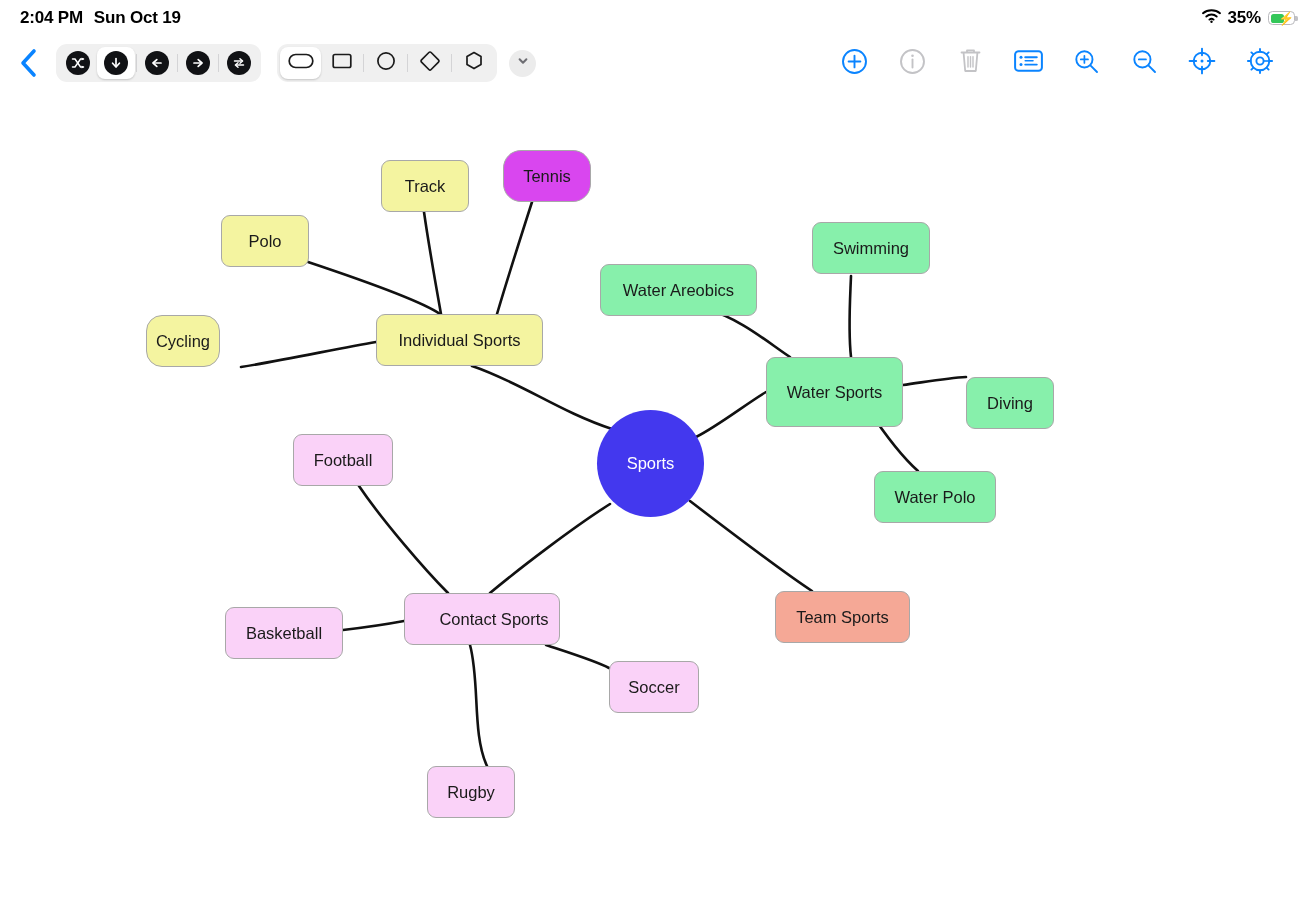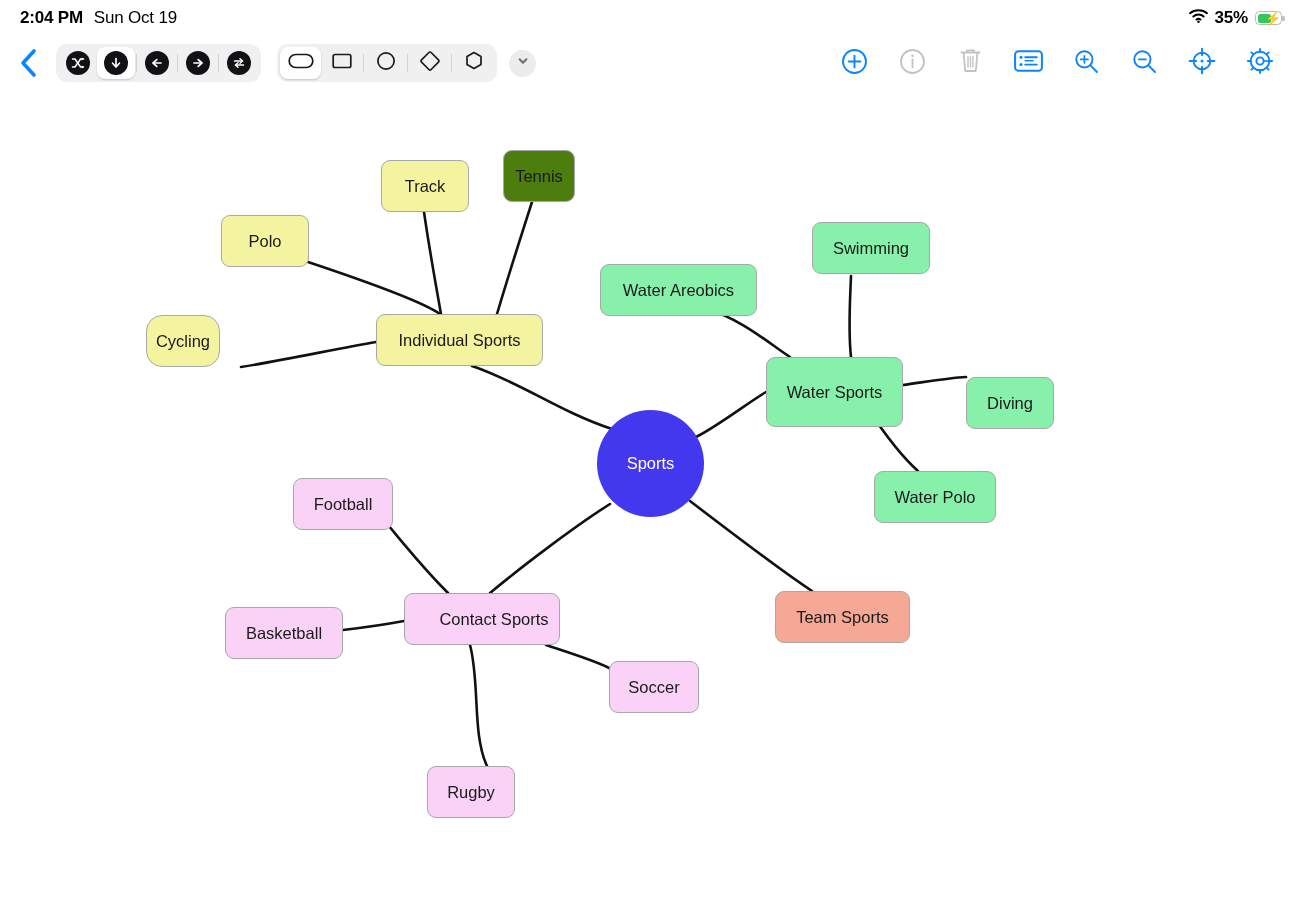--- a/index.html
+++ b/index.html
@@ -8,26 +8,26 @@
     background: #ffffff;
     font-family: "Liberation Sans", sans-serif;
     overflow: hidden;
   }
 
   
   .status-bar {
     position: absolute; top: 0; left: 0;
     width: 1300px; height: 36px;
     display: flex; align-items: center;
-    padding: 0 18px 0 20px;
+    padding: 0 5px 0 20px;
     color: #000;
   }
   .status-left { display: flex; align-items: center; gap: 11px; }
   .status-time { font-size: 17px; font-weight: 600; letter-spacing: -0.2px; }
-  .status-date { font-size: 17px; font-weight: 400; letter-spacing: -0.2px; }
+  .status-date { font-size: 17px; font-weight: 700; letter-spacing: -0.2px; }
   .status-right {
     margin-left: auto;
     display: flex; align-items: center; gap: 7px;
   }
   .battery-pct { font-size: 17px; font-weight: 600; letter-spacing: -0.2px; }
   .battery-shell {
     position: relative;
     width: 27px; height: 14px;
     border: 1.4px solid #b9b9bd;
     border-radius: 4.5px;
@@ -368,27 +368,27 @@
       <path d="M 404 531 C 388 534 360 538 343 540" stroke="#111111" stroke-width="2.6" fill="none" stroke-linecap="round"></path>
       <path d="M 546 555 C 570 563 596 571 609 578" stroke="#111111" stroke-width="2.6" fill="none" stroke-linecap="round"></path>
       <path d="M 470 555 C 480 592 472 644 487 676" stroke="#111111" stroke-width="2.6" fill="none" stroke-linecap="round"></path>
       <path d="M 690 411 C 720 434 780 480 812 501" stroke="#111111" stroke-width="2.6" fill="none" stroke-linecap="round"></path>
     </svg>
   <div id="node-layer">
       <div class="node root" style="left: 597px; top: 320px; width: 107px; height: 107px; background: rgb(67, 56, 238);">Sports</div>
       <div class="node" style="left: 376px; top: 224px; width: 167px; height: 52px; background: rgb(244, 244, 160);">Individual Sports</div>
       <div class="node" style="left: 221px; top: 125px; width: 88px; height: 52px; background: rgb(244, 244, 160);">Polo</div>
       <div class="node" style="left: 381px; top: 70px; width: 88px; height: 52px; background: rgb(244, 244, 160);">Track</div>
-      <div class="node" style="left: 503px; top: 60px; width: 72px; height: 52px; background: #4d7c0f;">Tennis</div>
+      <div class="node" style="left: 503px; top: 60px; width: 88px; height: 52px; background: #d946ef; border-radius: 18px;">Tennis</div>
       <div class="node" style="left: 146px; top: 225px; width: 74px; height: 52px; background: rgb(244, 244, 160); border-radius: 16px;">Cycling</div>
       <div class="node" style="left: 766px; top: 267px; width: 137px; height: 70px; background: rgb(135, 240, 171);">Water Sports</div>
       <div class="node" style="left: 600px; top: 174px; width: 157px; height: 52px; background: rgb(135, 240, 171);">Water Areobics</div>
       <div class="node" style="left: 812px; top: 132px; width: 118px; height: 52px; background: rgb(135, 240, 171);">Swimming</div>
       <div class="node" style="left: 966px; top: 287px; width: 88px; height: 52px; background: rgb(135, 240, 171);">Diving</div>
       <div class="node" style="left: 874px; top: 381px; width: 122px; height: 52px; background: rgb(135, 240, 171);">Water Polo</div>
       <div class="node" style="left: 404px; top: 503px; width: 156px; height: 52px; background: rgb(250, 210, 248); padding-left: 24px;">Contact Sports</div>
-      <div class="node" style="left: 293px; top: 344px; width: 100px; height: 52px; background: rgb(250, 210, 248); margin-top: 44px;">Football</div>
+      <div class="node" style="left: 293px; top: 344px; width: 100px; height: 52px; background: rgb(250, 210, 248);">Football</div>
       <div class="node" style="left: 225px; top: 517px; width: 118px; height: 52px; background: rgb(250, 210, 248);">Basketball</div>
       <div class="node" style="left: 609px; top: 571px; width: 90px; height: 52px; background: rgb(250, 210, 248);">Soccer</div>
       <div class="node" style="left: 427px; top: 676px; width: 88px; height: 52px; background: rgb(250, 210, 248);">Rugby</div>
       <div class="node" style="left: 775px; top: 501px; width: 135px; height: 52px; background: rgb(245, 168, 150);">Team Sports</div>
     </div>
 </div>
 
 </body></html>

